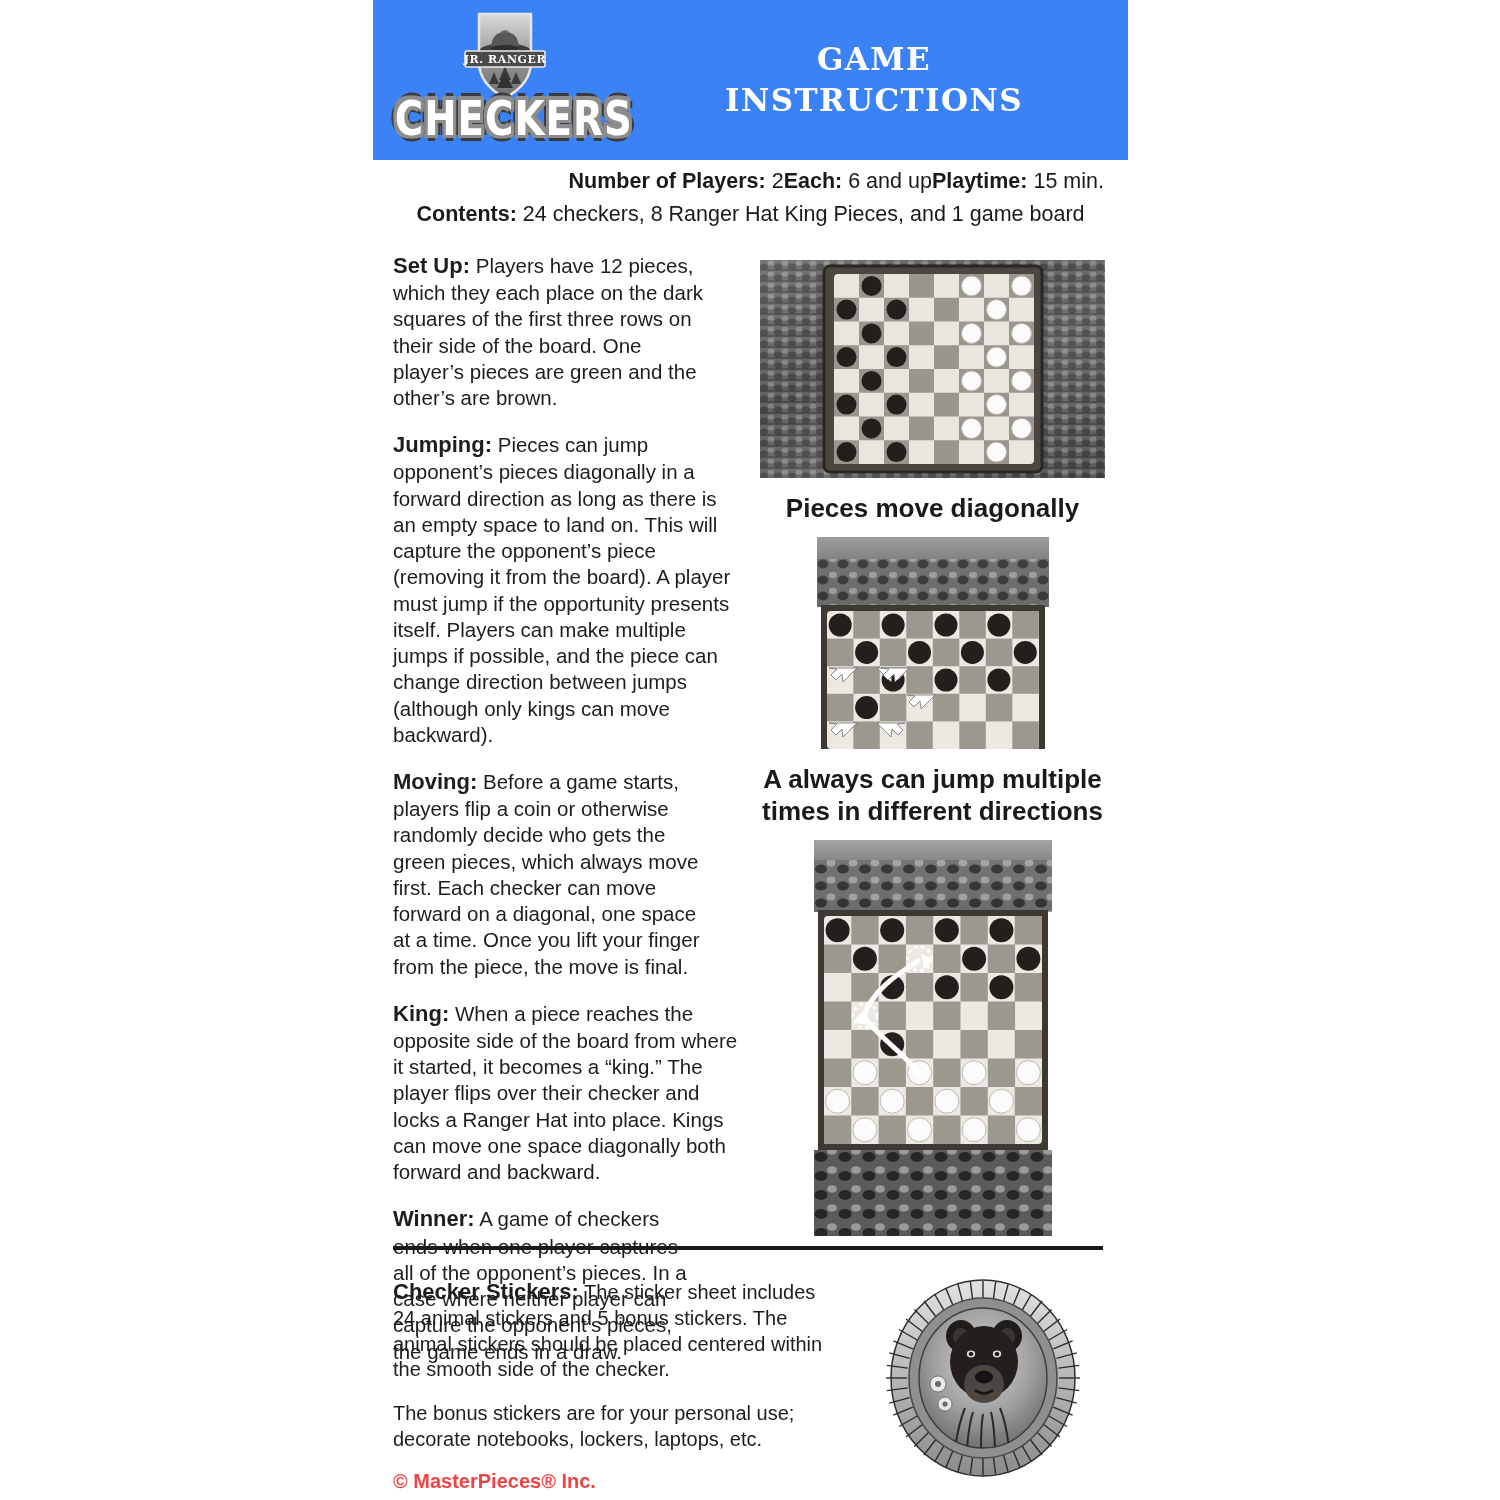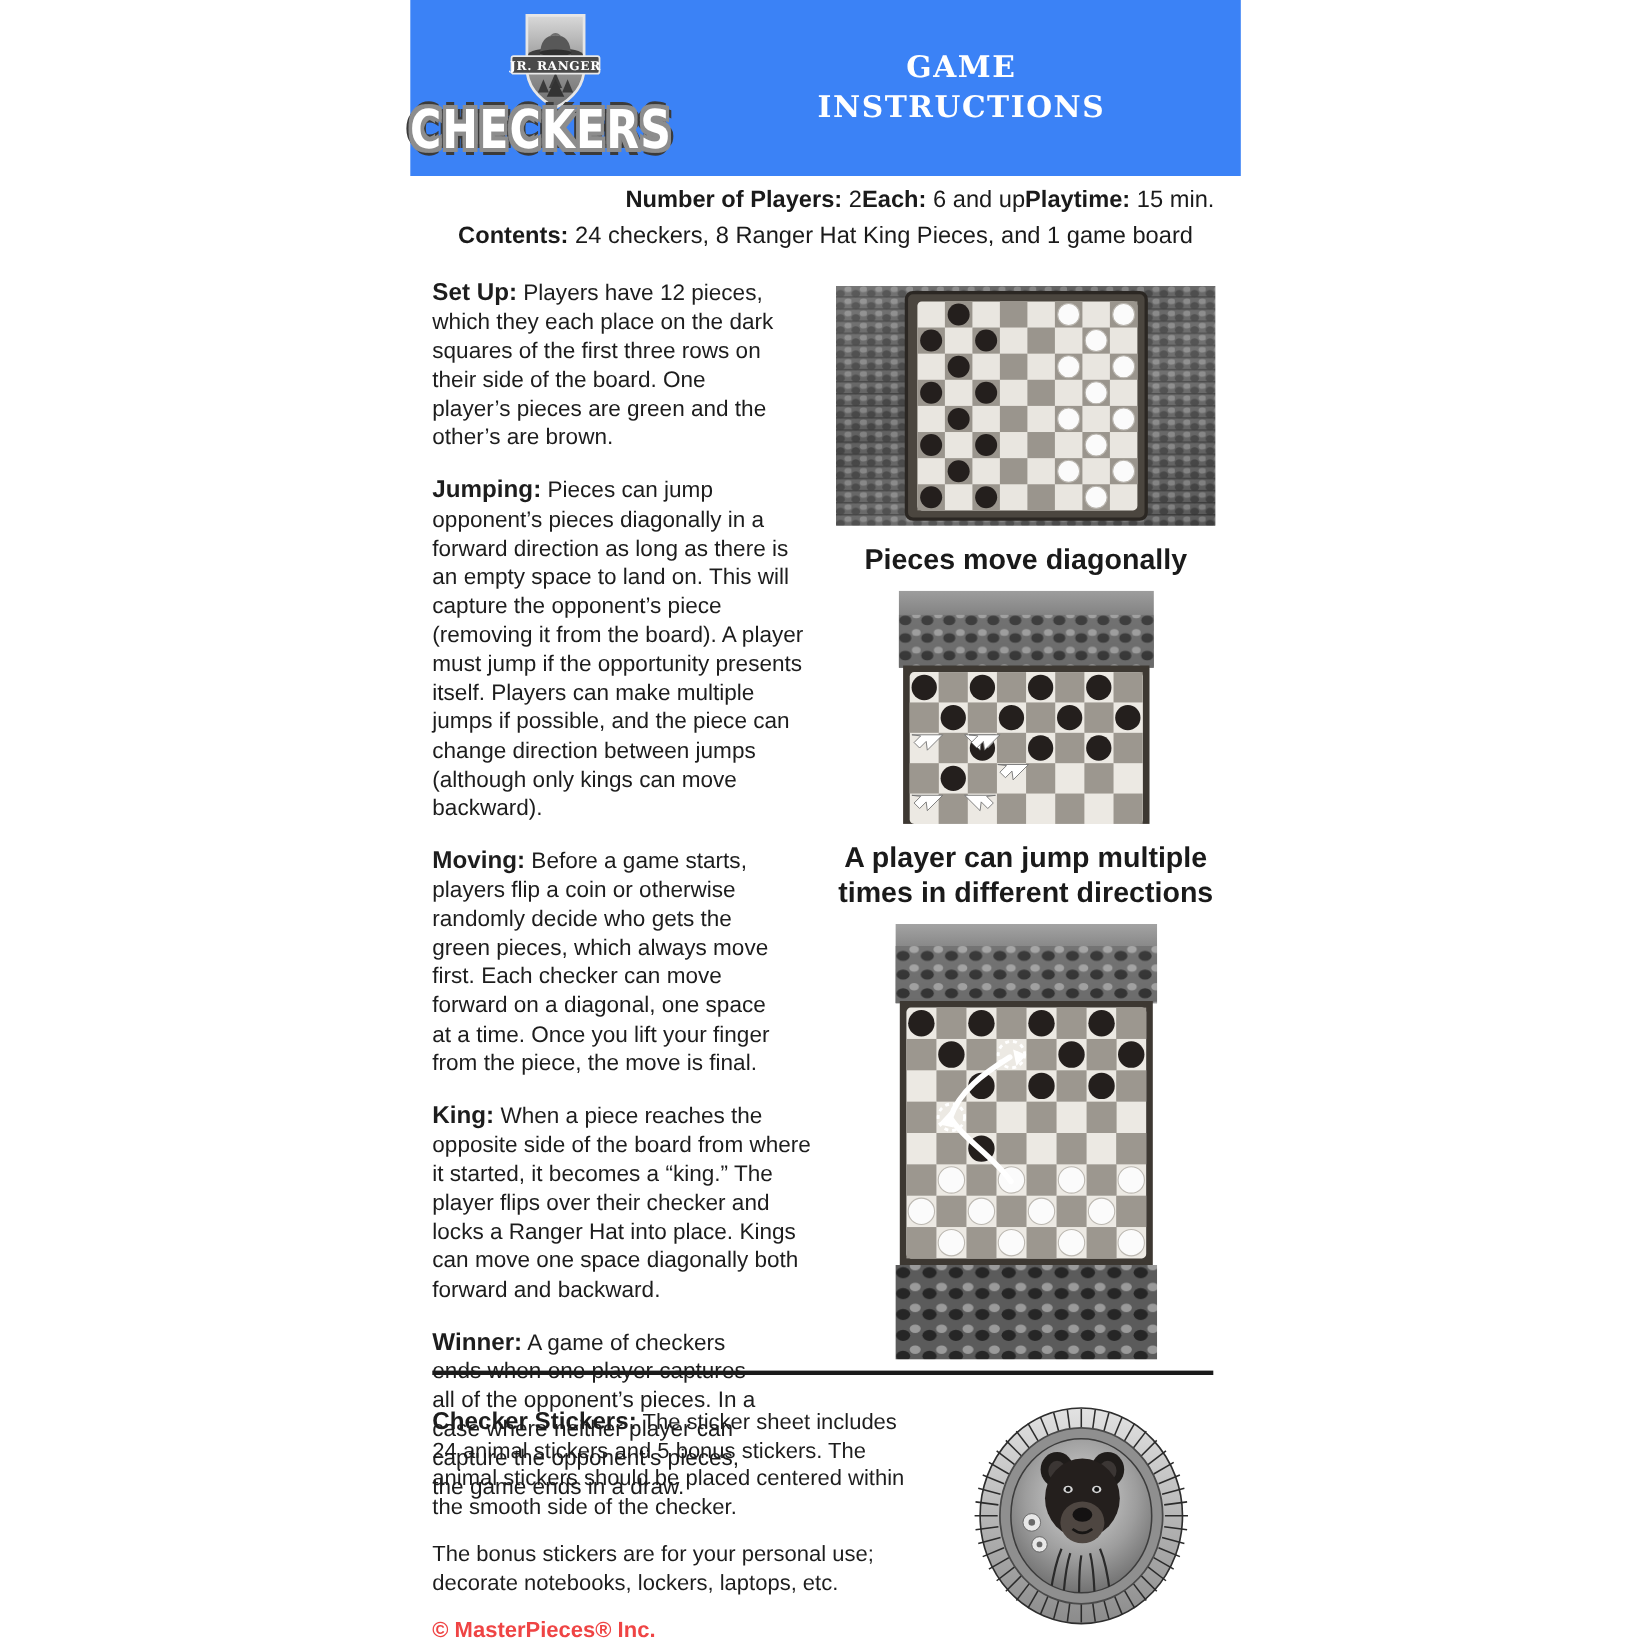--- a/index.html
+++ b/index.html
@@ -41,21 +41,21 @@
   }
   .shield-wrap {
     position: absolute;
     left: 86px;
     top: 10px;
     width: 92px;
     height: 92px;
   }
   .wordmark {
     position: absolute;
-    left: 14px;
+    left: 36px;
     top: 92px;
     width: 210px;
     height: 52px;
     display: flex;
     align-items: center;
     justify-content: center;
   }
   .wordmark-text {
     font-family: "DejaVu Sans", sans-serif;
     font-weight: bold;
@@ -70,21 +70,21 @@
       -3px 3px 0 #8d8d8d, 3px 3px 0 #8d8d8d,
       -5px 0 0 #3a3a3a, 5px 0 0 #3a3a3a,
       0 5px 0 #3a3a3a, 0 -5px 0 #3a3a3a;
   }
   .header-title {
     flex: 1 1 auto;
     text-align: center;
     font-family: "DejaVu Serif", serif;
     font-weight: bold;
     color: #ffffff;
-    font-size: 27px;
+    font-size: 31px;
     line-height: 1.32;
     letter-spacing: 1.4px;
     padding-right: 18px;
   }
   .header-title .ln { display: block; }
 
   
   .facts {
     position: absolute;
     left: 373px;
@@ -445,21 +445,21 @@
             <path d="M60 131 l14 14 l1 -8 l6 6 l5 -5 l-6 -6 l8 -1 Z"></path>
             <path d="M92 131 l-14 14 l-1 -8 l-6 6 l-5 -5 l6 -6 l-8 -1 Z"></path>
             <path d="M118 158 l-14 14 l-1 -8 l-6 6 l-5 -5 l6 -6 l-8 -1 Z"></path>
             <path d="M40 186 l-14 14 l-1 -8 l-6 6 l-5 -5 l6 -6 l-8 -1 Z"></path>
             <path d="M60 186 l14 14 l1 -8 l6 6 l5 -5 l-6 -6 l8 -1 Z"></path>
           </g>
         </svg>
       </div>
 
       <div class="caption">
-        <span>A player can jump multiple</span><br>
+        <span>A always can jump multiple</span><br>
         <span>times in different directions</span>
       </div>
 
       <div class="art art-3">
         <svg viewBox="0 0 238 396" width="238" height="396" aria-hidden="true">
           <defs>
             <linearGradient id="sky3" x1="0" y1="0" x2="0" y2="1">
               <stop offset="0" stop-color="#a3a3a3"></stop>
                 <stop offset="1" stop-color="#454545"></stop>
             </linearGradient>

